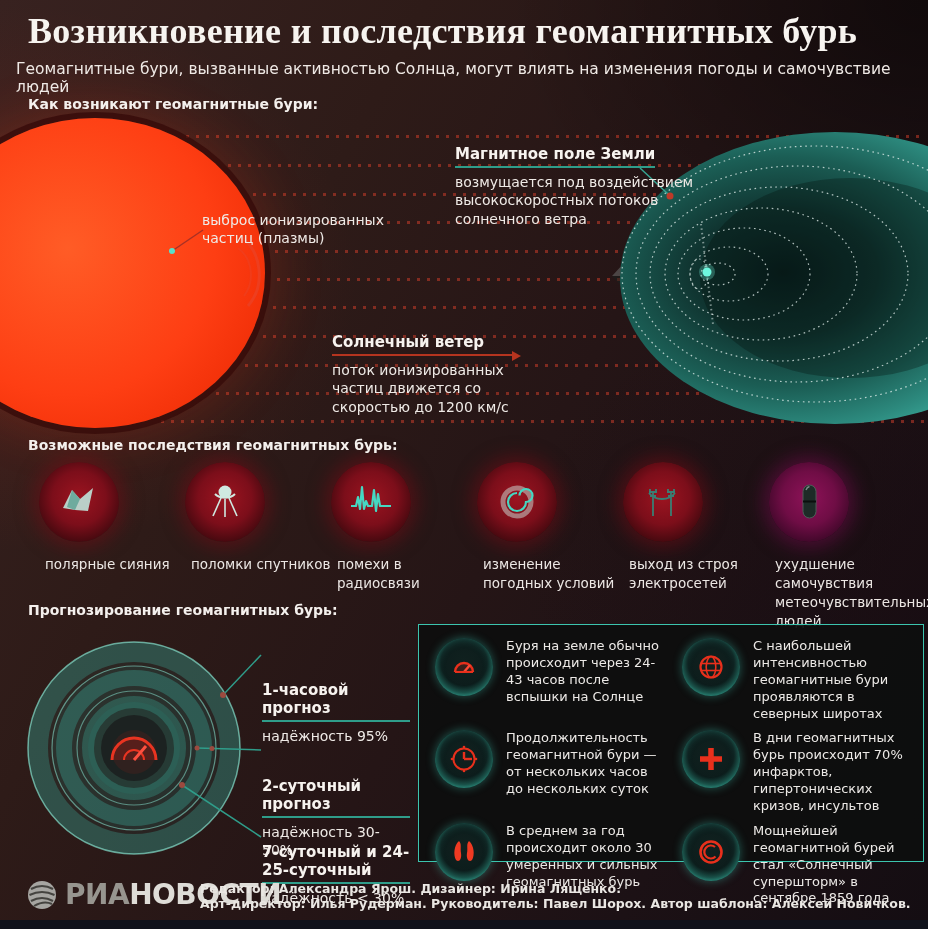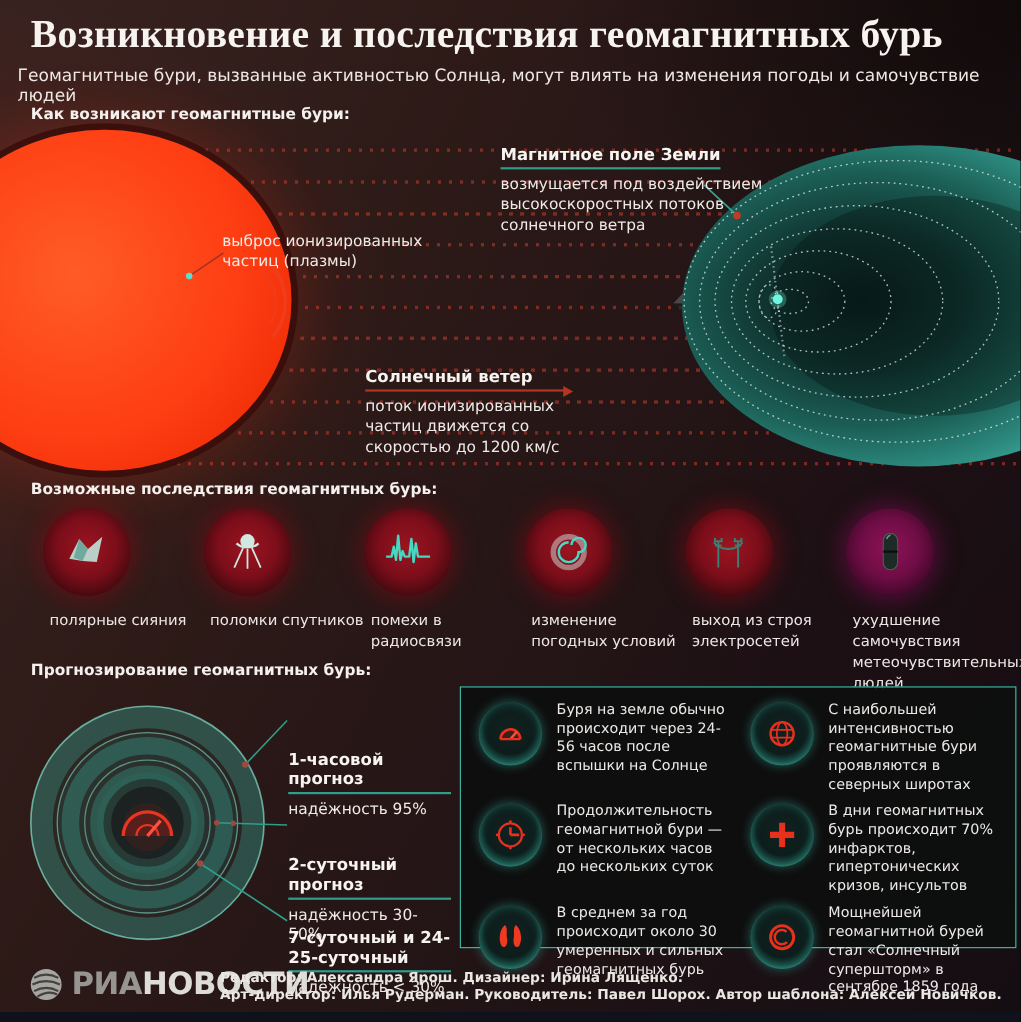--- a/index.html
+++ b/index.html
@@ -116,21 +116,21 @@
       <ellipse cx="215" cy="146" rx="193" ry="128"></ellipse>
     </g>
     <line x1="101" y1="96" x2="113" y2="196" stroke="rgba(235,248,245,.5)" stroke-width="2" stroke-dasharray="1.5 3"></line>
     <circle cx="107" cy="144" r="8" fill="rgba(120,250,225,.28)"></circle>
     <circle cx="107" cy="144" r="4.5" fill="#6ef7de"></circle>
   </svg>
 
   <div class="abs lbl" style="left:202px;top:206px">
     <div class="lbl-d" style="width:182px">выброс ионизированных частиц (плазмы)</div>
   </div>
-  <div class="abs lbl" style="left:455px;top:130px">
+  <div class="abs lbl" style="left:455px;top:144px">
     <span class="lbl-t teal-u">Магнитное поле Земли</span>
     <div class="lbl-d" style="width:246px">возмущается под воздействием высокоскоростных потоков солнечного ветра</div>
   </div>
   <div class="abs lbl" style="left:332px;top:332px">
     <span class="lbl-t arrow-u">Солнечный ветер</span>
     <div class="lbl-d" style="width:226px">поток ионизированных частиц движется со скоростью до 1200 км/с</div>
   </div>
 
   <div class="abs sec-h" style="left:28px;top:437px">Возможные последствия геомагнитных бурь:</div>
   <div class="abs cons">
@@ -231,21 +231,21 @@
 
   <div class="abs facts">
     <div class="fact">
       <div class="fact-ic">
         <svg width="32" height="32" viewBox="0 0 32 32">
           <path d="M7,21 a9,9 0 0 1 18,0" fill="rgba(190,30,18,.25)" stroke="#e8301c" stroke-width="2.4"></path>
           <line x1="16" y1="21" x2="22" y2="14" stroke="#ff4a35" stroke-width="2.4"></line>
           <line x1="7" y1="21" x2="25" y2="21" stroke="#e8301c" stroke-width="2"></line>
         </svg>
       </div>
-      <div class="fact-tx">Буря на земле обычно происходит через 24-56 часов после вспышки на Солнце</div>
+      <div class="fact-tx">Буря на земле обычно происходит через 24-43 часов после вспышки на Солнце</div>
     </div>
     <div class="fact">
       <div class="fact-ic">
         <svg width="32" height="32" viewBox="0 0 32 32">
           <circle cx="16" cy="16" r="10.5" stroke="#e8301c" stroke-width="2" fill="none"></circle>
           <line x1="16" y1="16" x2="16" y2="9" stroke="#e8301c" stroke-width="2.4"></line>
           <line x1="16" y1="16" x2="24" y2="16" stroke="#e8301c" stroke-width="2.4"></line>
           <circle cx="16" cy="28" r="1.3" fill="#e8301c"></circle>
             <circle cx="4" cy="16" r="1.3" fill="#e8301c"></circle>
           <circle cx="28" cy="16" r="1.3" fill="#e8301c"></circle>

